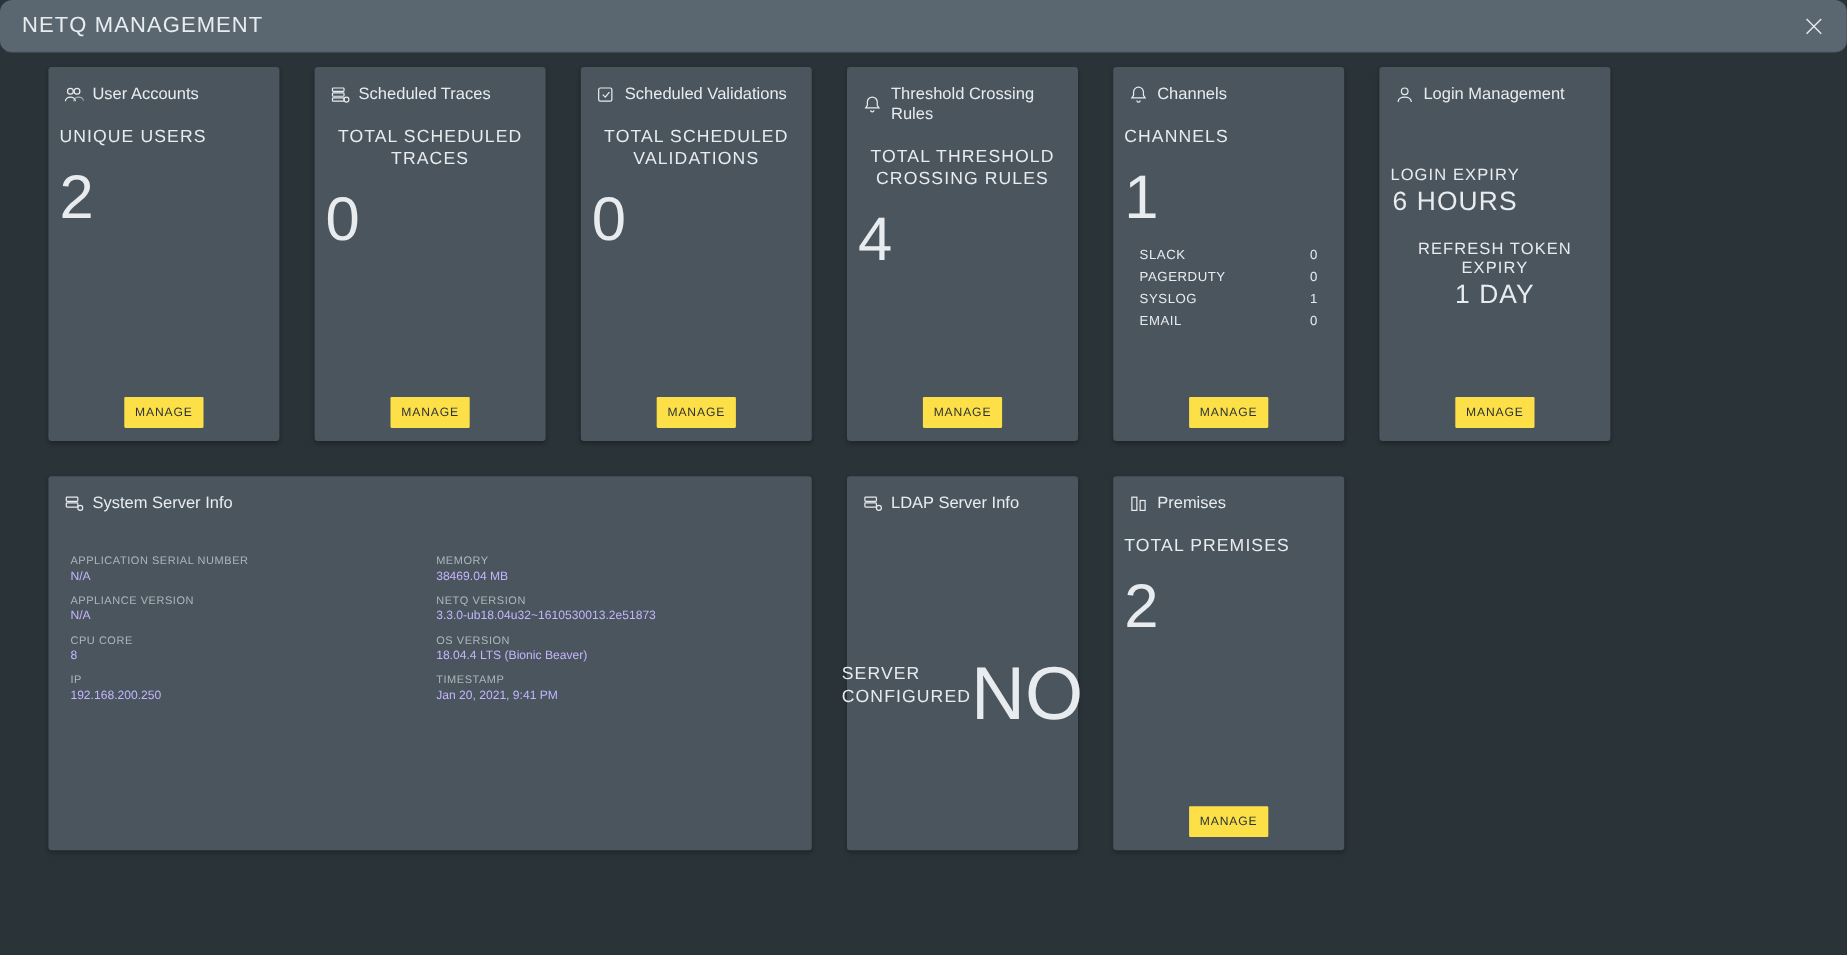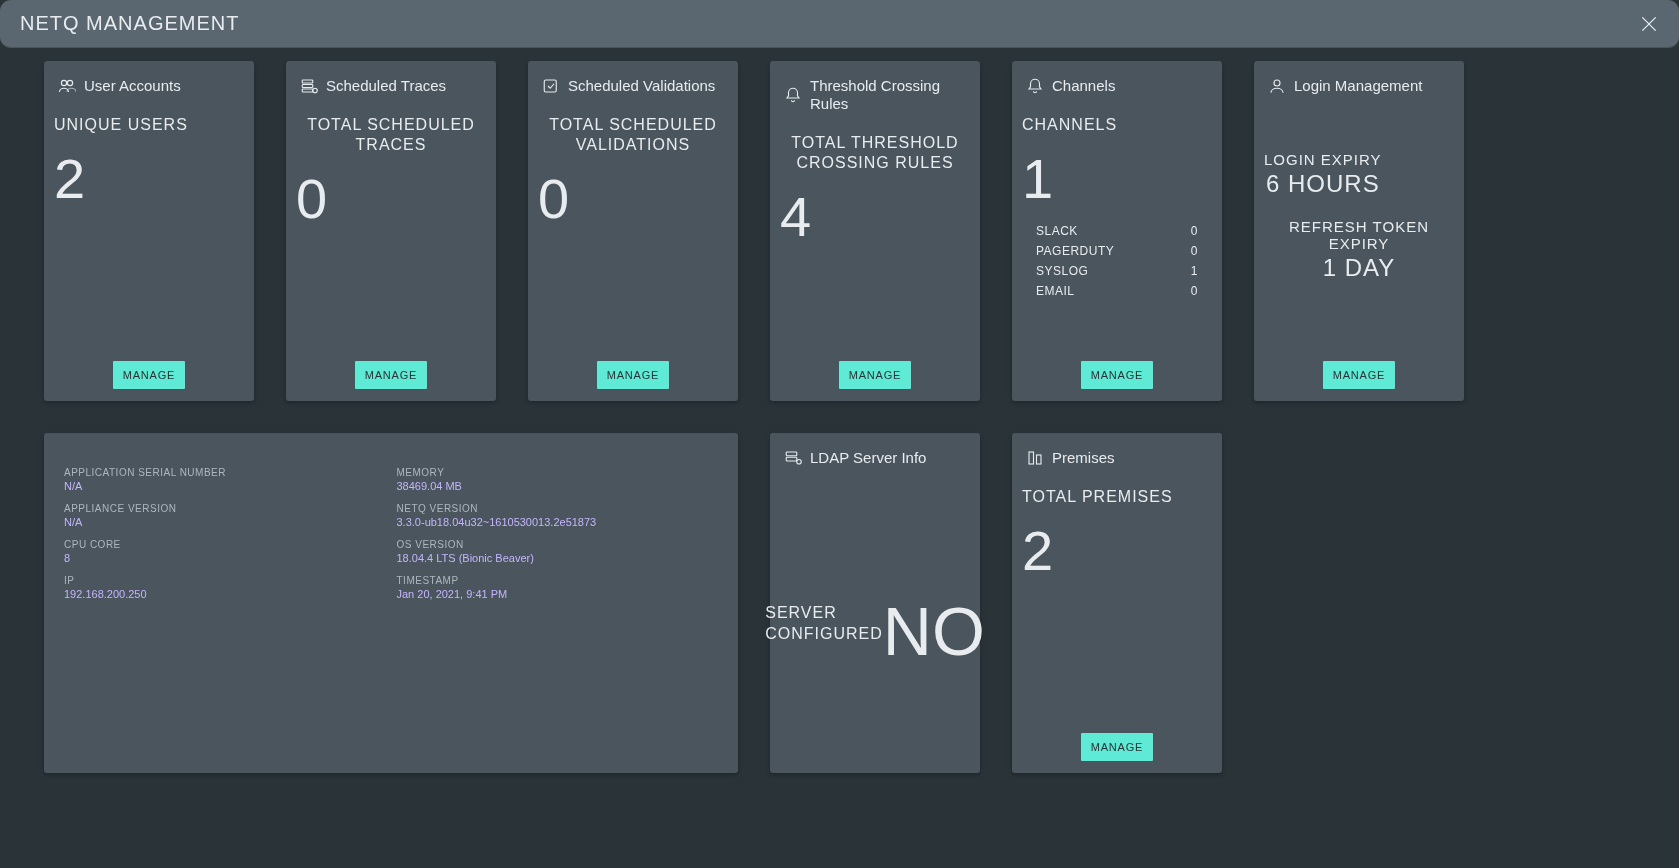--- a/index.html
+++ b/index.html
@@ -121,21 +121,21 @@
     font-weight: 400;
     letter-spacing: 1px;
     margin-top: 2px;
   }
   .card-footer {
     display: flex;
     justify-content: center;
     padding-top: 8px;
   }
   .btn {
-    background: #5eead4;
+    background: #fde047;
     color: #2a3338;
     border: none;
     padding: 8px 10px;
     font-size: 11px;
     letter-spacing: 0.8px;
     cursor: pointer;
     font-weight: 500;
     border-radius: 1px;
   }
   .info-grid {
@@ -317,63 +317,71 @@
         <div class="login-label">REFRESH TOKEN EXPIRY</div>
         <div class="login-value">1 DAY</div>
       </div>
     </div>
     <div class="card-footer">
         <button class="btn">MANAGE</button>
       </div>
   </div>
 
   <div class="card wide2x">
-    <div class="info-grid">
-      <div class="info-item">
-          <span class="info-label">APPLICATION SERIAL NUMBER</span>
-          <span class="info-value">N/A</span>
-        </div>
-      <div class="info-item">
-          <span class="info-label">MEMORY</span>
-          <span class="info-value">38469.04 MB</span>
-        </div>
-      <div class="info-item">
-          <span class="info-label">APPLIANCE VERSION</span>
-          <span class="info-value">N/A</span>
-        </div>
-      <div class="info-item">
-          <span class="info-label">NETQ VERSION</span>
-          <span class="info-value">3.3.0-ub18.04u32~1610530013.2e51873</span>
-        </div>
-      <div class="info-item">
-          <span class="info-label">CPU CORE</span>
-          <span class="info-value">8</span>
-        </div>
-      <div class="info-item">
-          <span class="info-label">OS VERSION</span>
-          <span class="info-value">18.04.4 LTS (Bionic Beaver)</span>
-        </div>
-      <div class="info-item">
-          <span class="info-label">IP</span>
-          <span class="info-value">192.168.200.250</span>
-        </div>
-      <div class="info-item">
-          <span class="info-label">TIMESTAMP</span>
-          <span class="info-value">Jan 20, 2021, 9:41 PM</span>
-        </div>
-    </div>
-  </div>
-
-  <div class="card small">
     <div class="card-header">
       <svg viewBox="0 0 24 24">
           <rect x="3" y="4" width="14" height="5" rx="1"></rect>
           <rect x="3" y="11" width="14" height="5" rx="1"></rect>
           <circle cx="20" cy="17" r="3"></circle>
         </svg>
+      <span class="card-header-text">System Server Info</span>
+    </div>
+    <div class="info-grid">
+      <div class="info-item">
+          <span class="info-label">APPLICATION SERIAL NUMBER</span>
+          <span class="info-value">N/A</span>
+        </div>
+      <div class="info-item">
+          <span class="info-label">MEMORY</span>
+          <span class="info-value">38469.04 MB</span>
+        </div>
+      <div class="info-item">
+          <span class="info-label">APPLIANCE VERSION</span>
+          <span class="info-value">N/A</span>
+        </div>
+      <div class="info-item">
+          <span class="info-label">NETQ VERSION</span>
+          <span class="info-value">3.3.0-ub18.04u32~1610530013.2e51873</span>
+        </div>
+      <div class="info-item">
+          <span class="info-label">CPU CORE</span>
+          <span class="info-value">8</span>
+        </div>
+      <div class="info-item">
+          <span class="info-label">OS VERSION</span>
+          <span class="info-value">18.04.4 LTS (Bionic Beaver)</span>
+        </div>
+      <div class="info-item">
+          <span class="info-label">IP</span>
+          <span class="info-value">192.168.200.250</span>
+        </div>
+      <div class="info-item">
+          <span class="info-label">TIMESTAMP</span>
+          <span class="info-value">Jan 20, 2021, 9:41 PM</span>
+        </div>
+    </div>
+  </div>
+
+  <div class="card small">
+    <div class="card-header">
+      <svg viewBox="0 0 24 24">
+          <rect x="3" y="4" width="14" height="5" rx="1"></rect>
+          <rect x="3" y="11" width="14" height="5" rx="1"></rect>
+          <circle cx="20" cy="17" r="3"></circle>
+        </svg>
       <span class="card-header-text">LDAP Server Info</span>
     </div>
     <div class="ldap-body">
       <div class="ldap-label">SERVER CONFIGURED</div>
       <div class="ldap-value">NO</div>
     </div>
   </div>
 
   <div class="card small">
     <div class="card-header">

